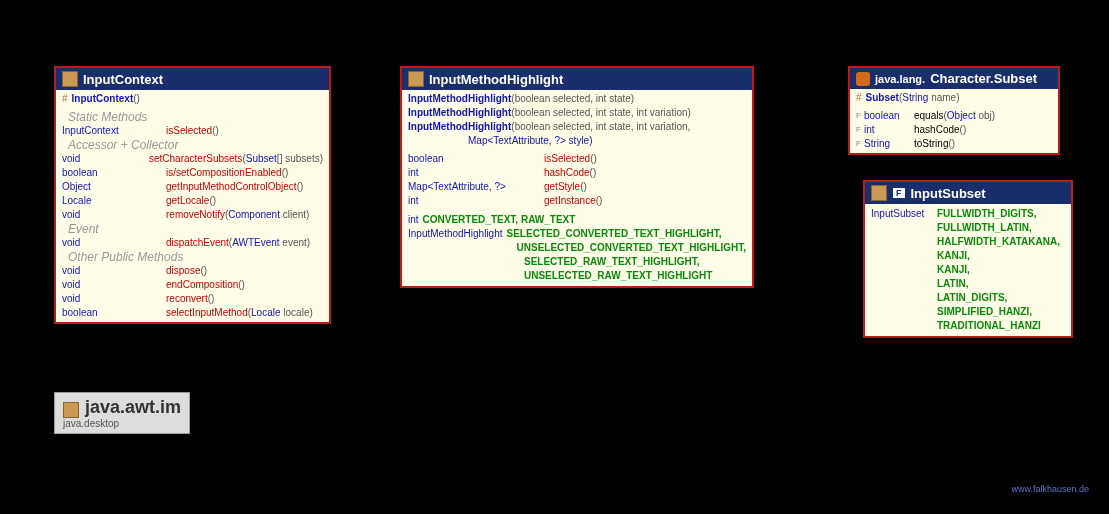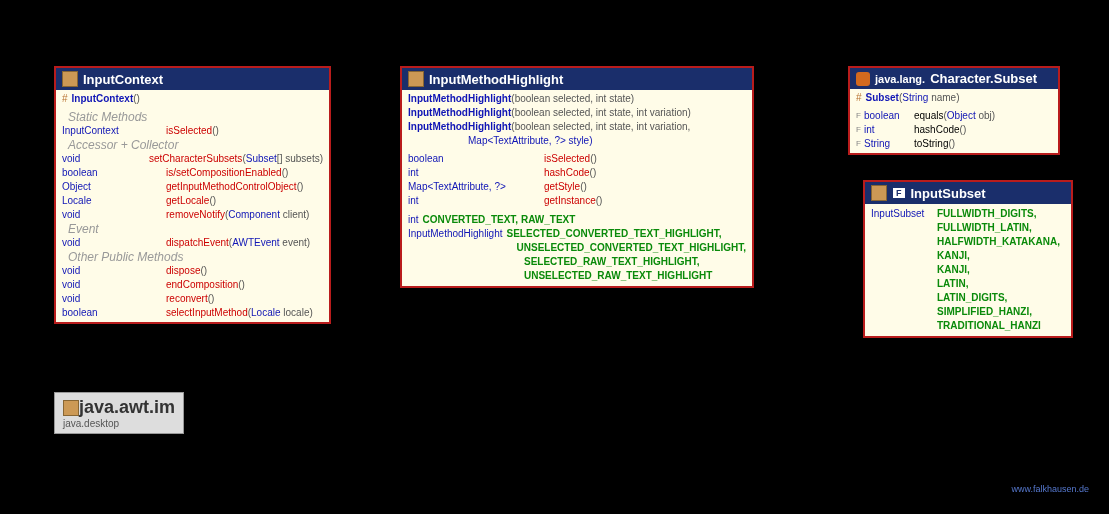--- a/index.html
+++ b/index.html
@@ -249,20 +249,20 @@
         <span class="nm-g">SIMPLIFIED_HANZI,</span>
       </div>
   <div class="row">
         <span style="width:66px"></span>
         <span class="nm-g">TRADITIONAL_HANZI</span>
       </div>
  </div>
 </div>
 
 <div class="pkg" style="left:54px;top:392px">
- <div style="display:flex;align-items:center;">
+ <div style="display:flex;align-items:flex-end;gap:6px">
       <span class="ico"></span>
       <span class="pkg-title">java.awt.im</span>
     </div>
  <div class="pkg-sub">java.desktop</div>
 </div>
 
 <div class="link" style="right:20px;bottom:20px">www.falkhausen.de</div>
 
 </body></html>

